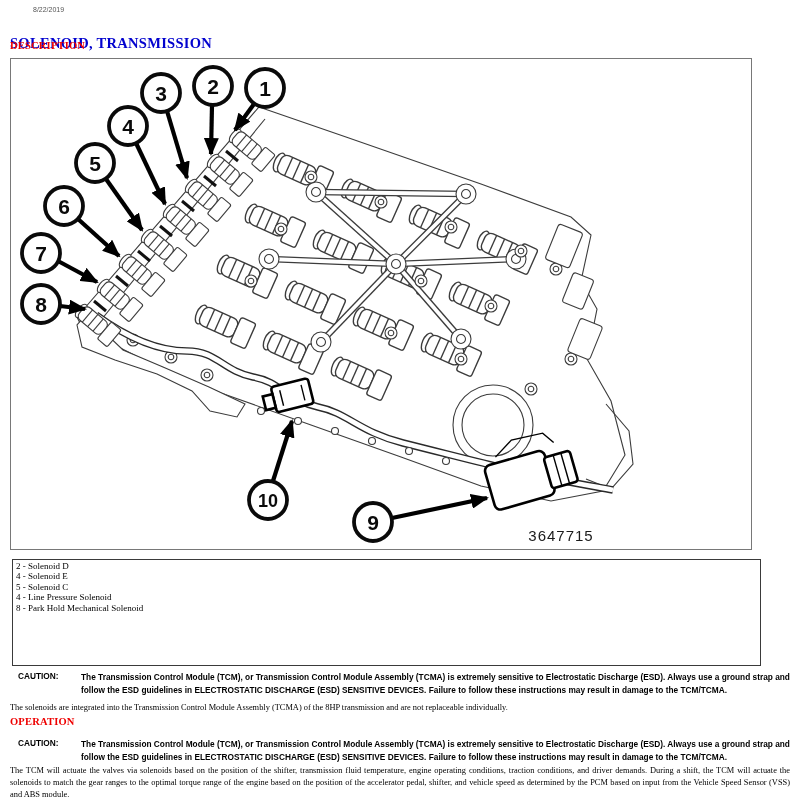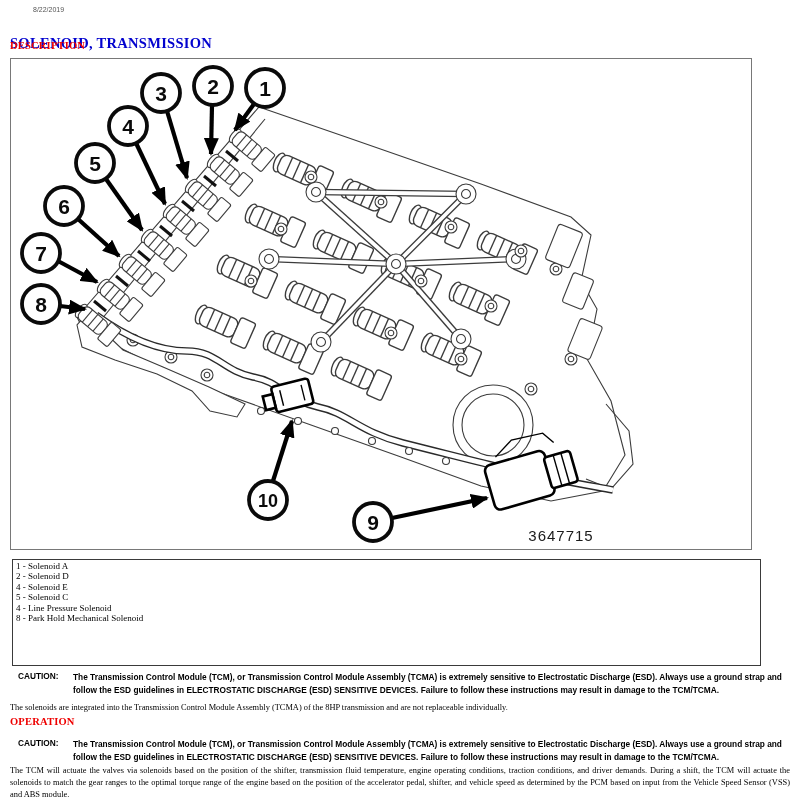--- a/index.html
+++ b/index.html
@@ -9,21 +9,21 @@
   .abs{position:absolute;}
   .date{left:33px;top:6px;font:7px "Liberation Sans",sans-serif;color:#555;}
   .title{left:10px;top:19px;font:bold 14.5px "Liberation Serif",serif;color:var(--title-color);letter-spacing:.3px;margin-top:16px;}
   .section{left:10px;font:bold 10.5px "Liberation Serif",serif;color:var(--section-color);letter-spacing:.2px;}
   .sec-desc{top:40px;}
   .sec-oper{top:716px;}
   .figpanel{left:10px;top:58px;width:740px;height:490px;border:1.5px solid #787878;background:#fff;}
   .legendpanel{left:12px;top:559px;width:744px;height:104px;border:1.5px solid #3a3a3a;background:#fff;
                padding:1px 0 0 3px;}
   .legendrow{font:9px "Liberation Serif",serif;line-height:10.4px;white-space:nowrap;}
-  .caution{left:18px;width:764px;display:grid;grid-template-columns:47px 1fr;column-gap:8px;}
+  .caution{left:18px;width:764px;display:grid;grid-template-columns:47px 1fr;column-gap:16px;}
   .caution-1{top:671px;}
   .caution-2{top:738px;}
   .clabel{font:bold 8.3px "Liberation Sans",sans-serif;}
   .ctext{font:bold 8.3px "Liberation Sans",sans-serif;line-height:13px;width:712px;}
   .para{left:10px;width:780px;font:8.4px "Liberation Serif",serif;line-height:12px;}
   .para-1{top:702px;}
   .para-2{top:765px;text-align:justify;}
   
   svg{display:block;}
   .ln{fill:#fff;stroke:#3c3c3c;stroke-width:1.1;}
@@ -257,21 +257,20 @@
   <g>
     <circle cx="257" cy="441" r="19" class="callout-ring"></circle>
     <text x="257" y="447.5" class="callout-num small">10</text>
   </g>
 
   <text x="550" y="482" class="fignum">3647715</text>
 </svg>
 </div>
 
 <div class="abs legendpanel">
-  <div class="legendrow">1 - Solenoid A</div>
   <div class="legendrow">2 - Solenoid D</div>
   <div class="legendrow">4 - Solenoid E</div>
   <div class="legendrow">5 - Solenoid C</div>
   <div class="legendrow">4 - Line Pressure Solenoid</div>
   <div class="legendrow">8 - Park Hold Mechanical Solenoid</div>
 </div>
 
 <div class="abs caution caution-1">
   <div class="clabel">CAUTION:</div>
   <div class="ctext">The Transmission Control Module (TCM), or Transmission Control Module Assembly (TCMA) is extremely sensitive to Electrostatic Discharge (ESD). Always use a ground strap and follow the ESD guidelines in ELECTROSTATIC DISCHARGE (ESD) SENSITIVE DEVICES. Failure to follow these instructions may result in damage to the TCM/TCMA.</div>

